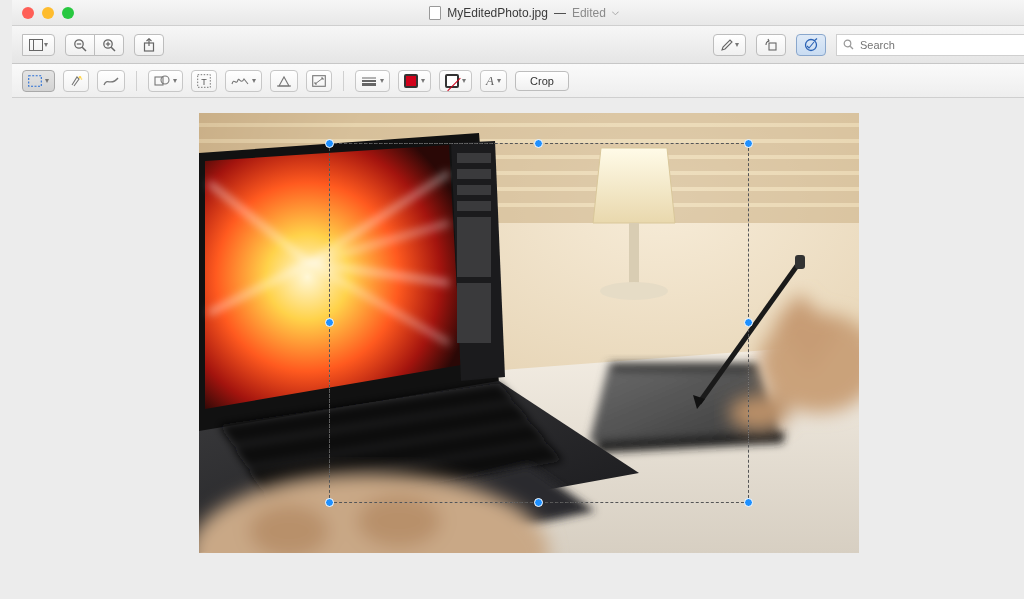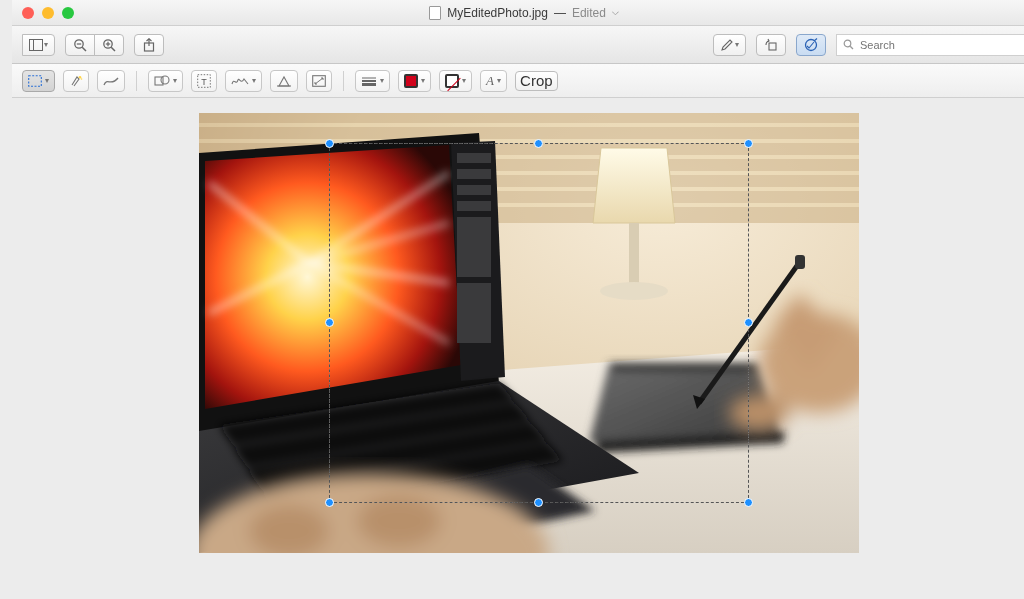--- a/index.html
+++ b/index.html
@@ -25,21 +25,21 @@
   .search input{border:none;outline:none;flex:1;font-size:11px;color:#555;background:transparent;}
   .markuptool { height:34px; background:linear-gradient(#fafafa,#eee); border-bottom:1px solid #cfcfcf; display:flex; align-items:center; padding:0 10px; gap:8px;}
   .sep { width:1px; height:20px; background:#d0d0d0; margin:0 3px;}
   .mbtn { height:22px; min-width:26px; border:1px solid #c7c7c7; border-radius:4px; background:linear-gradient(#fff,#f2f2f2); display:flex; align-items:center; justify-content:center; color:#555; gap:2px; padding:0 5px;}
   .mbtn.sel{background:linear-gradient(#e4e4e4,#d3d3d3);border-color:#a9a9a9;}
   .drop { font-size:8px; color:#777; margin-left:1px;}
   .swatch{width:14px;height:14px;border-radius:2px;}
   .swatch.fill{background:#d0021b;border:2px solid #333;}
   .swatch.stroke{background:#fff;border:2px solid #333;position:relative;}
   .swatch.stroke:after{content:'';position:absolute;left:-2px;top:8px;width:18px;height:1px;background:#d0021b;transform:rotate(-45deg);}
-  .cropbtn{height:20px;border:1px solid #bdbdbd;border-radius:4px;background:linear-gradient(#fff,#f0f0f0);font-size:15px;padding:0 4px;display:flex;align-items:center;color:#333;}
+  .cropbtn{height:20px;border:1px solid #bdbdbd;border-radius:4px;background:linear-gradient(#fff,#f0f0f0);font-size:11px;padding:0 14px;display:flex;align-items:center;color:#333;}
   svg{display:block;}
   .canvas-area{flex:1;background:#ececec;position:relative;overflow:hidden;}
   .imgwrap{position:absolute;left:187px;top:15px;width:660px;height:440px;}
   .photo{width:100%;height:100%;display:block;background:#111;}
   .crop-sel{position:absolute;border:1px dashed #e6e6e6;}
   .crop-sel:before{content:'';position:absolute;inset:-1px;border:1px dashed #555;mix-blend-mode:normal;pointer-events:none;}
   .handle{position:absolute;width:9px;height:9px;background:#1e90ff;border:1px solid #fff;border-radius:50%;}
   .h-nw{left:-5px;top:-5px;} .h-n{left:calc(50% - 5px);top:-5px;} .h-ne{right:-5px;top:-5px;}
   .h-w{left:-5px;top:calc(50% - 5px);} .h-e{right:-5px;top:calc(50% - 5px);}
   .h-sw{left:-5px;bottom:-5px;} .h-s{left:calc(50% - 5px);bottom:-5px;} .h-se{right:-5px;bottom:-5px;}

